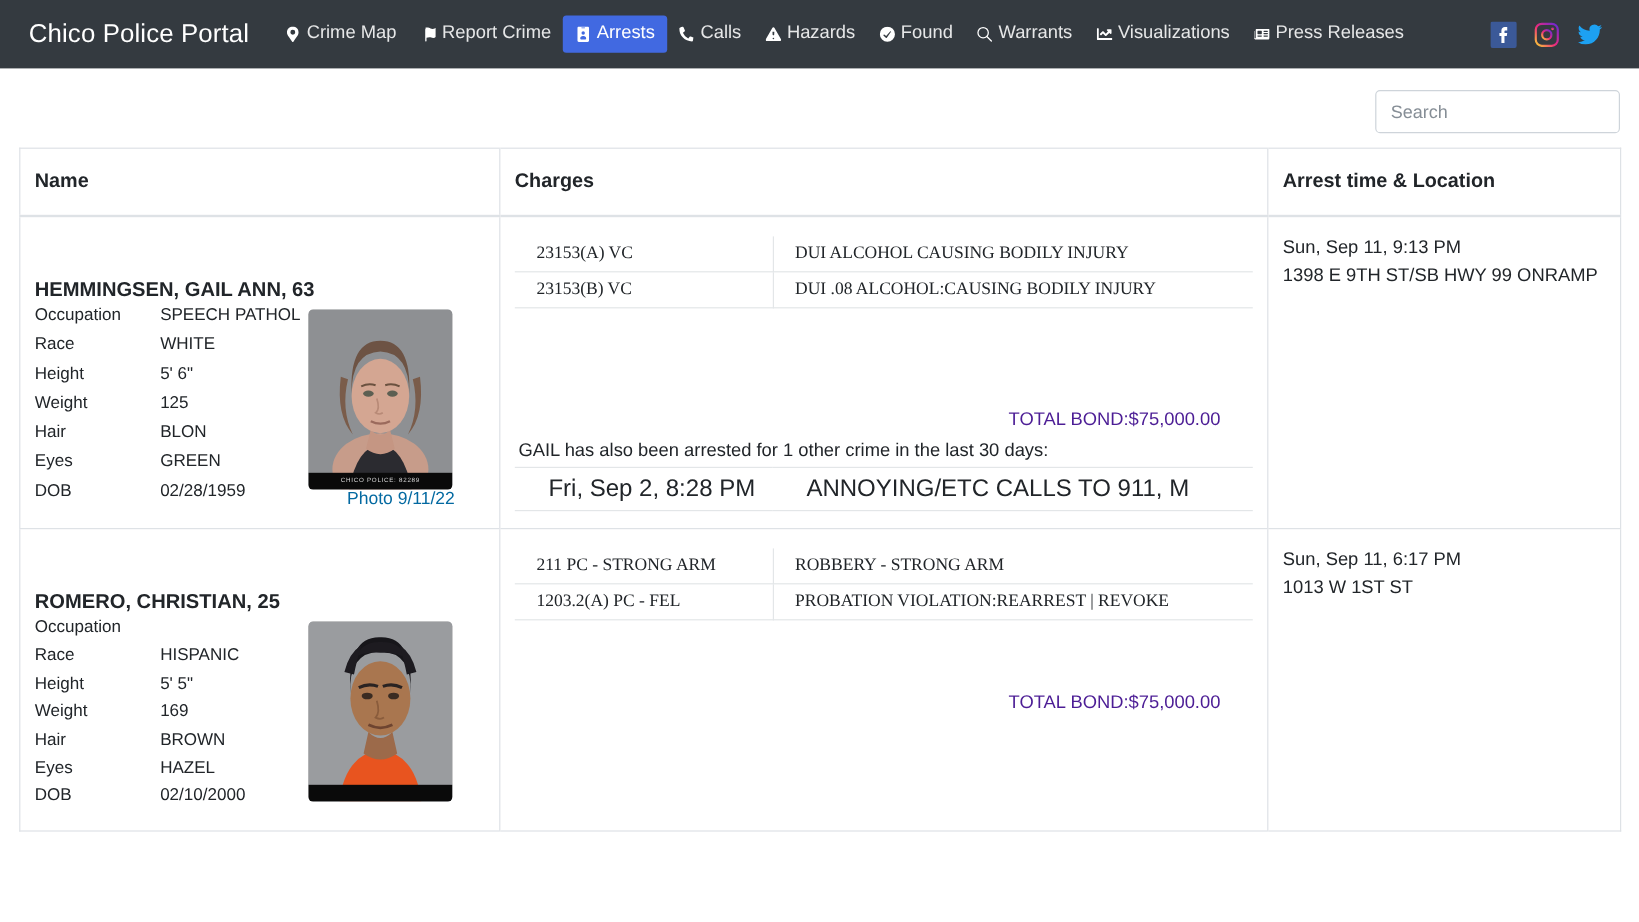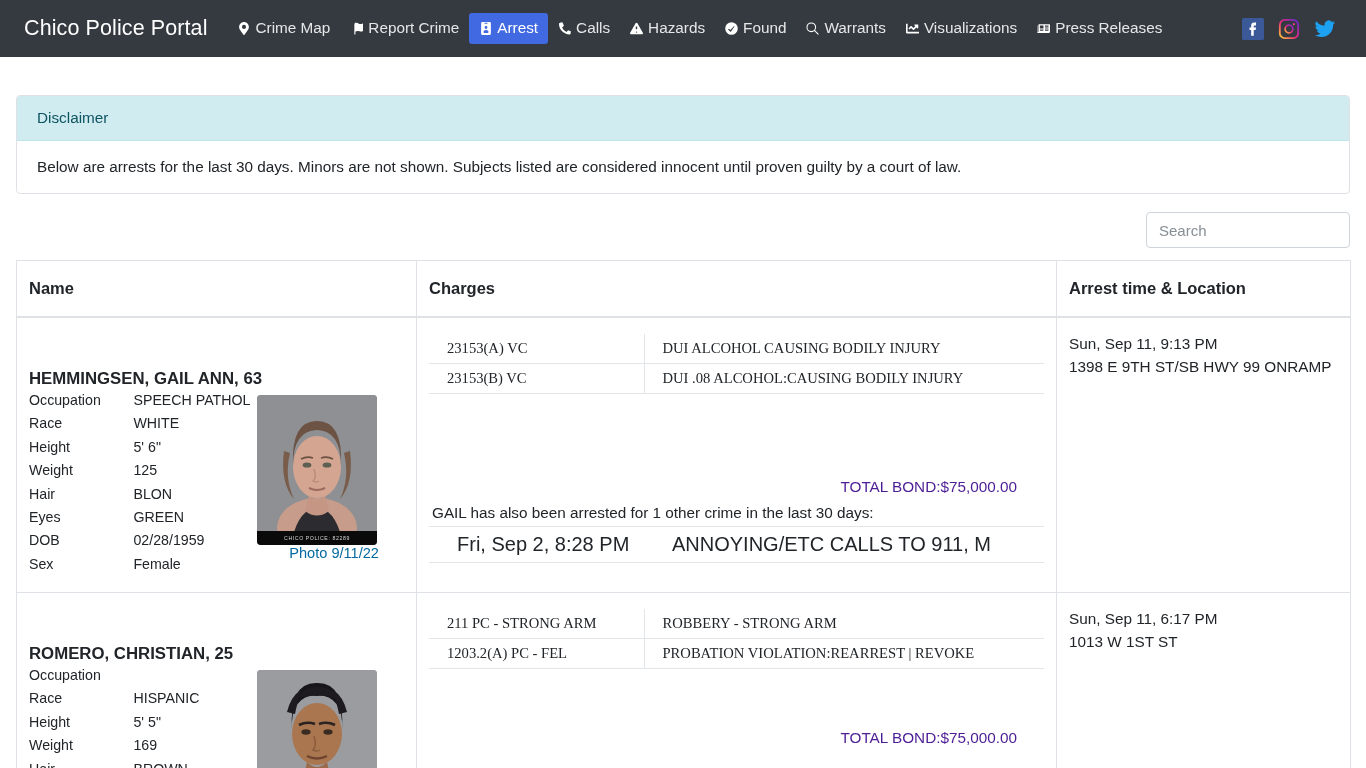--- a/index.html
+++ b/index.html
@@ -282,21 +282,21 @@
       </span>
       <span>Report Crime</span>
     </a>
 
     <a class="nav-link active">
       <span class="nav-ico">
         <svg viewBox="0 0 384 512" width="10" height="13" fill="#ffffff">
             <path d="M336 0H48C21 0 0 21 0 48v416c0 27 21 48 48 48h288c27 0 48-21 48-48V48c0-27-21-48-48-48zM144 32h96c9 0 16 7 16 16s-7 16-16 16h-96c-9 0-16-7-16-16s7-16 16-16zm48 128a56 56 0 110 112 56 56 0 010-112zm96 248c0 13-12 24-27 24H123c-15 0-27-11-27-24v-24c0-40 37-72 83-72h26c46 0 83 32 83 72v24z"></path>
           </svg>
       </span>
-      <span>Arrest</span>
+      <span>Arrests</span>
     </a>
 
     <a class="nav-link">
       <span class="nav-ico">
         <svg viewBox="0 0 512 512" width="12" height="13" fill="#ffffff">
             <path d="M497 386l-112-48c-14-6-31-2-41 10l-50 60A387 387 0 01104 208l60-50c12-10 16-27 10-41L126 5c-7-15-23-23-39-19L-2 25C-16 28-27 41-27 56-27 308 177 512 429 512c15 0 28-10 31-25l24-104c4-16-4-32-19-39z" transform="translate(27 0)"></path>
           </svg>
       </span>
       <span>Calls</span>
     </a>
@@ -373,24 +373,20 @@
     <a>
       <svg class="social-ico" viewBox="0 0 24 24">
           <path fill="#1da1f2" d="M23 4.9c-.8.4-1.7.6-2.6.8a4.6 4.6 0 002-2.5c-.9.5-1.9.9-2.9 1.1a4.5 4.5 0 00-7.8 4.1A12.9 12.9 0 012.3 3.6a4.5 4.5 0 001.4 6.1c-.8 0-1.5-.2-2.1-.6a4.5 4.5 0 003.6 4.5c-.7.2-1.4.2-2.1.1a4.5 4.5 0 004.2 3.1A9.1 9.1 0 011 18.7a12.8 12.8 0 007 2c8.3 0 12.9-6.9 12.9-12.9v-.6c.9-.6 1.6-1.4 2.1-2.3z"></path>
         </svg>
     </a>
   </div>
 </div>
 
 <div class="container">
 
-  <div class="card">
-    <div class="card-header">Disclaimer</div>
-    <div class="card-body">Below are arrests for the last 30 days. Minors are not shown. Subjects listed are considered innocent until proven guilty by a court of law.</div>
-  </div>
 
   <div class="search-row">
     <input class="search-input" type="text" placeholder="Search" style="">
   </div>
 
   <table class="arrest-table">
     <colgroup>
       <col class="col-name">
         <col class="col-charge">
         <col class="col-time">
@@ -430,24 +426,20 @@
                   <td class="attr-label">Hair</td>
                   <td class="attr-value">BLON</td>
                 </tr>
                 <tr>
                   <td class="attr-label">Eyes</td>
                   <td class="attr-value">GREEN</td>
                 </tr>
                 <tr>
                   <td class="attr-label">DOB</td>
                   <td class="attr-value">02/28/1959</td>
-                </tr>
-                <tr>
-                  <td class="attr-label">Sex</td>
-                  <td class="attr-value">Female</td>
                 </tr>
               </tbody>
             </table>
 
             <div class="mug-wrap">
               <div class="mug">
                 <svg viewBox="0 0 120 150" preserveAspectRatio="none">
                   <rect width="120" height="150" fill="#8e9093"></rect>
                   <ellipse cx="60" cy="133" rx="40" ry="30" fill="#c79c8a"></ellipse>
                   <path d="M34 150 Q40 115 60 112 Q80 115 86 150 Z" fill="#2b2b30"></path>

